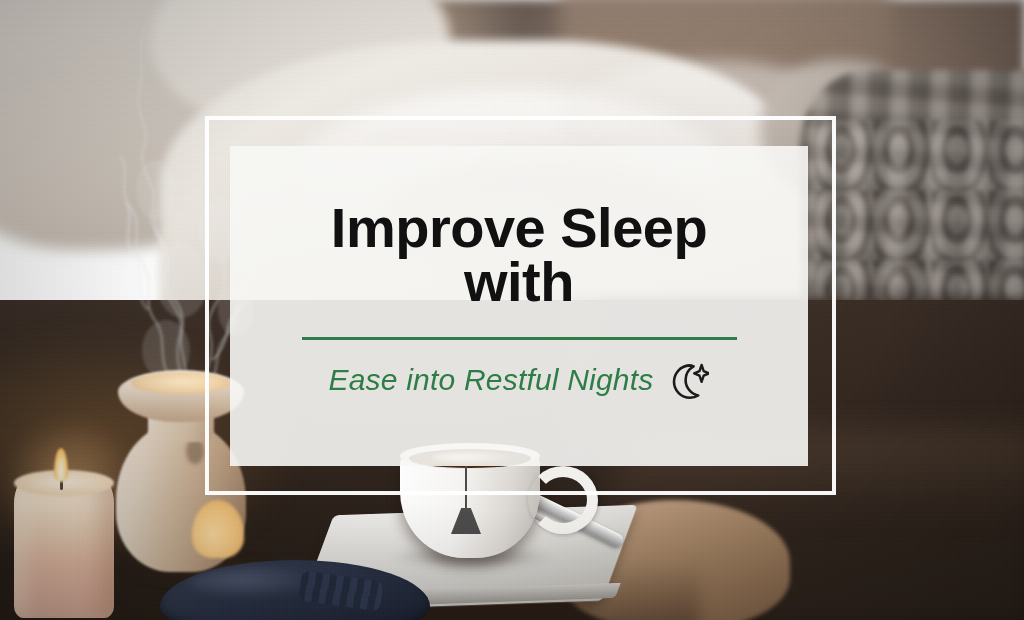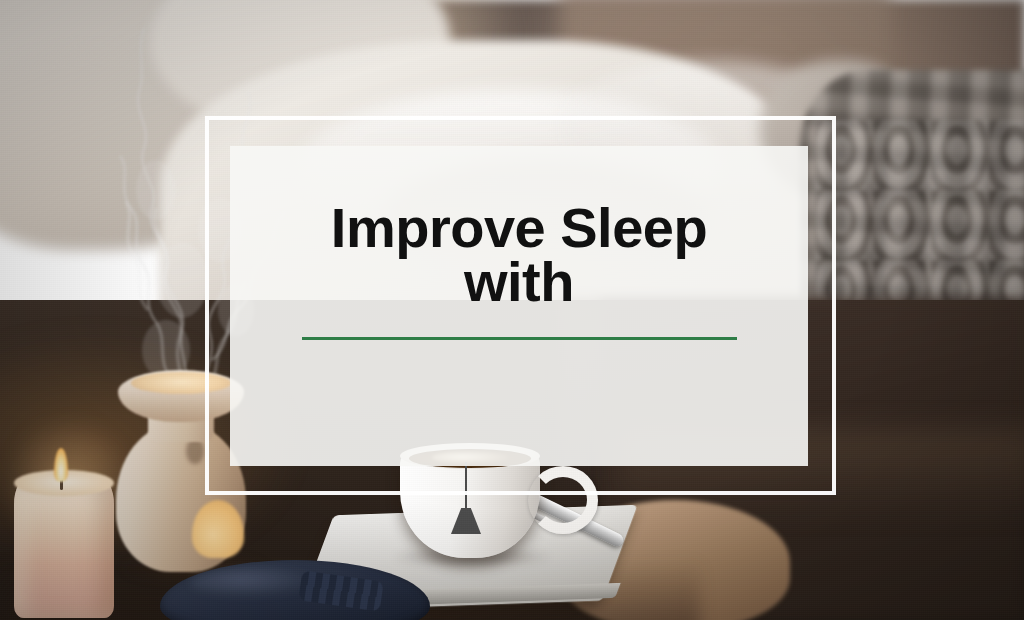--- a/index.html
+++ b/index.html
@@ -582,15 +582,22 @@
   </div>
 
   <div class="outer-frame"></div>
 
   <div class="inner-panel">
     <h1 class="title title-line1">Improve Sleep</h1>
     <h1 class="title title-line2">with</h1>
 
     <div class="divider"></div>
 
+    <div class="subtitle-row">
+      <div class="subtitle">Ease into Restful Nights</div>
+      <svg class="moon-icon" width="42" height="40" viewBox="0 0 42 40">
+        <path d="M22.2 5.4 C13.6 6.0 7.0 13.2 7.0 21.8 C7.0 30.6 14.2 37.8 23.0 37.8 C26.0 37.8 28.8 37.0 31.2 35.5 C24.0 34.0 18.6 27.6 18.6 20.0 C18.6 14.2 21.8 9.1 26.6 6.4 C25.2 5.8 23.7 5.4 22.2 5.4 Z" fill="none" stroke="#1b1b1b" stroke-width="2.6" stroke-linejoin="round"></path>
+        <path d="M34.6 5.0 L36.7 11.1 L42.0 13.4 L36.7 15.7 L34.6 21.8 L32.5 15.7 L27.2 13.4 L32.5 11.1 Z" fill="none" stroke="#1b1b1b" stroke-width="2.4" stroke-linejoin="round"></path>
+      </svg>
+    </div>
   </div>
 
 </div>
 
 </body></html>

